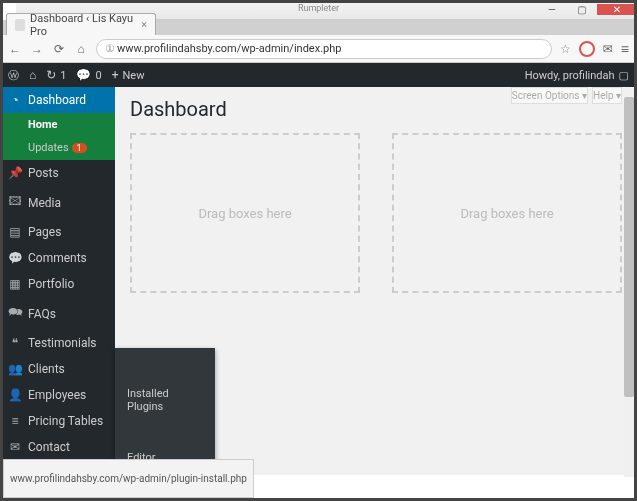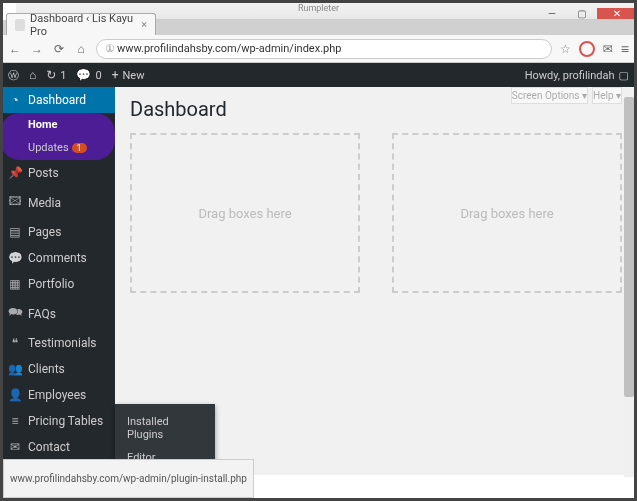--- a/index.html
+++ b/index.html
@@ -1,19 +1,19 @@
 <!DOCTYPE html>
 <html><head>
 <meta charset="utf-8">
 <style>
 * { margin: 0; padding: 0; box-sizing: border-box; font-family: -apple-system, BlinkMacSystemFont, "Segoe UI", Roboto, sans-serif; }
 body { width: 637px; height: 501px; overflow: hidden; background: #fff; position: relative; }
 
 
-.titlebar { height: 20px; background: linear-gradient(#f5f5f5,#e8e8e8); display: flex; justify-content: flex-end; align-items: flex-end; border-bottom: 1px solid #ccc; margin-left: 16px; }
+.titlebar { height: 20px; background: linear-gradient(#f5f5f5,#e8e8e8); display: flex; justify-content: flex-end; align-items: center; border-bottom: 1px solid #ccc; margin-left: 16px; }
 .titlebar .btn { width: 30px; display: flex; align-items: center; justify-content: center; font-size: 10px; color: #555; }
 .titlebar .btn.close { background: #d9534f; color: #fff; width: 40px; }
 .titlebar .rumpletoo { position: absolute; left: 50%; transform: translateX(-50%); font-size: 9px; color: #888; top: 3px; }
 
 
 .tabstrip { height: 15px; background: #d0d0d0; display: flex; align-items: flex-end; padding-left: 6px; }
 .tab { background: #f7f7f7; border: 1px solid #aaa; border-bottom: none; border-radius: 3px 3px 0 0; height: 22px; padding: 0 8px; display: flex; align-items: center; font-size: 11px; color: #444; max-width: 150px; }
 .tab .favicon { width: 12px; height: 12px; background: #ddd; border-radius: 2px; margin-right: 5px; }
 .tab .x { margin-left: 8px; color: #888; font-size: 11px; }
 
@@ -33,28 +33,28 @@
 .wpadminbar .item { display: flex; align-items: center; gap: 4px; color: #ccc; }
 .wpadminbar .wicon { font-size: 12px; }
 
 
 .wp { display: flex; height: calc(501px - 20px - 25px - 28px - 24px - 16px); position: relative; }
 .sidebar { width: 115px; background: #23282d; color: #eee; font-size: 12px; overflow: visible; position: relative; }
 .menuitem { display: flex; align-items: center; padding: 6px 8px; gap: 6px; color: #ccc; cursor: pointer; position: relative; }
 .menuitem.current { background: #0073aa; color: #fff; }
 .menuitem.current::after { content: ''; position: absolute; right: -8px; top: 50%; transform: translateY(-50%); border: 8px solid transparent; border-left-color: #0073aa; }
 .menuitem .micon { width: 14px; text-align: center; font-size: 12px; opacity: .8; }
-.submenu-inline { background: #4c1d95; border-radius: 20px; }
+.submenu-inline { background: #15803d; }
 .submenu-inline .sub { padding: 5px 8px 5px 28px; font-size: 11px; color: #ccc; }
 .submenu-inline .sub.current { color: #fff; font-weight: bold; }
 .badge { background: #d54e21; color: #fff; border-radius: 8px; font-size: 9px; padding: 0 5px; margin-left: 3px; line-height: 13px; }
 
 
 .flyout { position: absolute; left: 115px; bottom: 0; background: #32373c; width: 100px; padding: 6px 0; box-shadow: 0 2px 5px rgba(0,0,0,.4); z-index: 10; }
-.flyout .fitem { padding: 5px 12px; font-size: 11px; color: #ccc; }
+.flyout .fitem { padding: 5px 12px; font-size: 11px; color: #ccc; margin-top: 28px; }
 .flyout .fitem.hover { color: #00b9eb; }
 .cursor { position: absolute; width: 14px; height: 18px; z-index: 20; pointer-events: none; }
 
 
 .content { flex: 1; background: #f1f1f1; padding: 10px 15px; position: relative; overflow: hidden; }
 .content h1 { font-size: 20px; font-weight: normal; color: #23282d; margin-bottom: 12px; }
 .topbuttons { position: absolute; top: 0; right: 15px; display: flex; gap: 4px; opacity: .5; }
 .topbuttons .tb { border: 1px solid #ccc; background: #fff; font-size: 10px; padding: 2px 0; color: #666; }
 .droprow { display: flex; gap: 32px; }
 .dropzone { flex: 1; border: 2px dashed #ccc; height: 160px; display: flex; align-items: center; justify-content: center; color: #bbb; font-size: 13px; }

